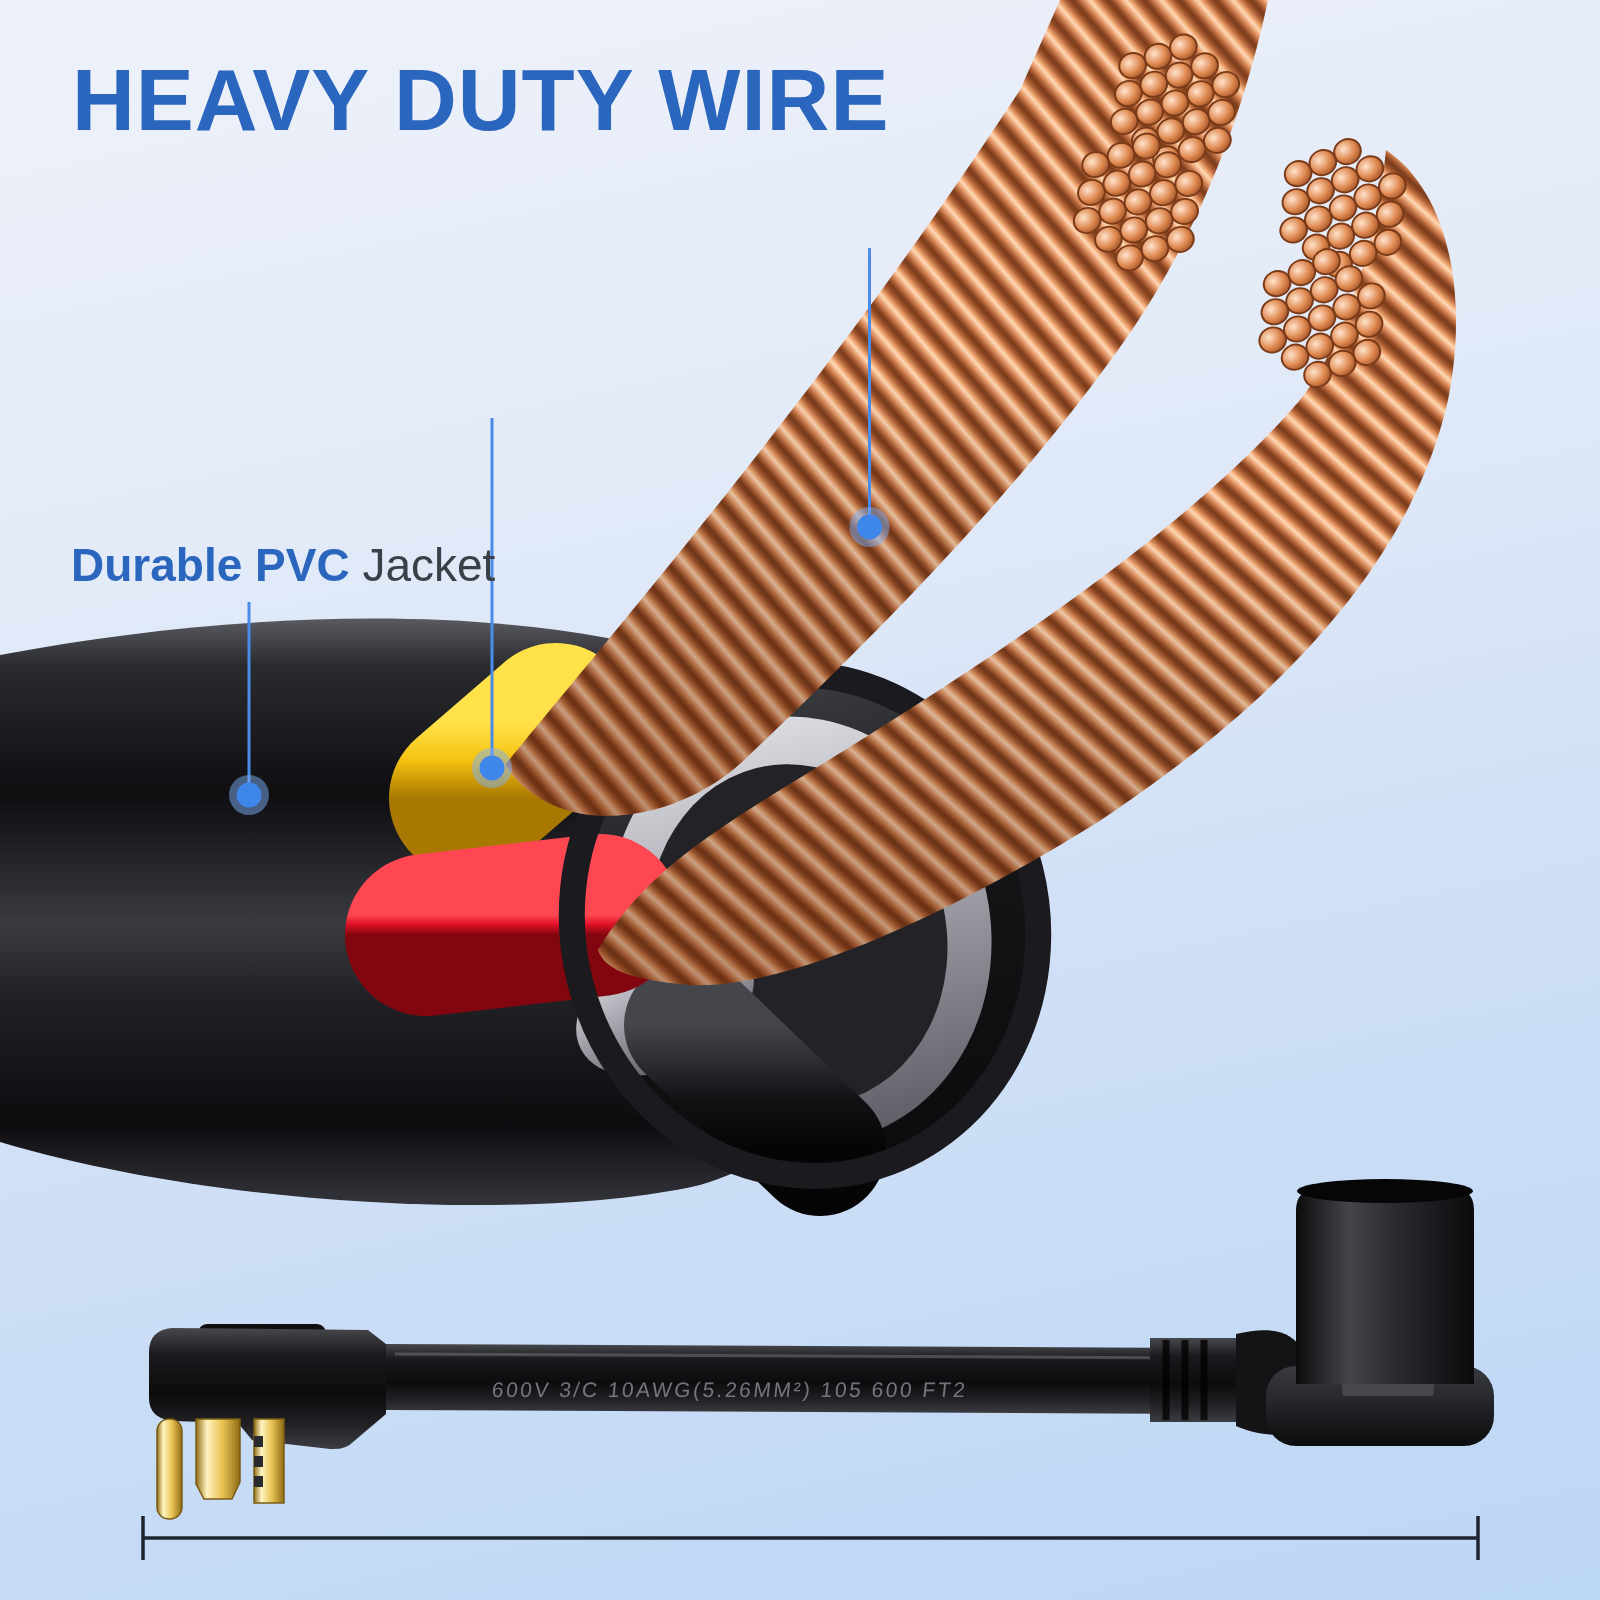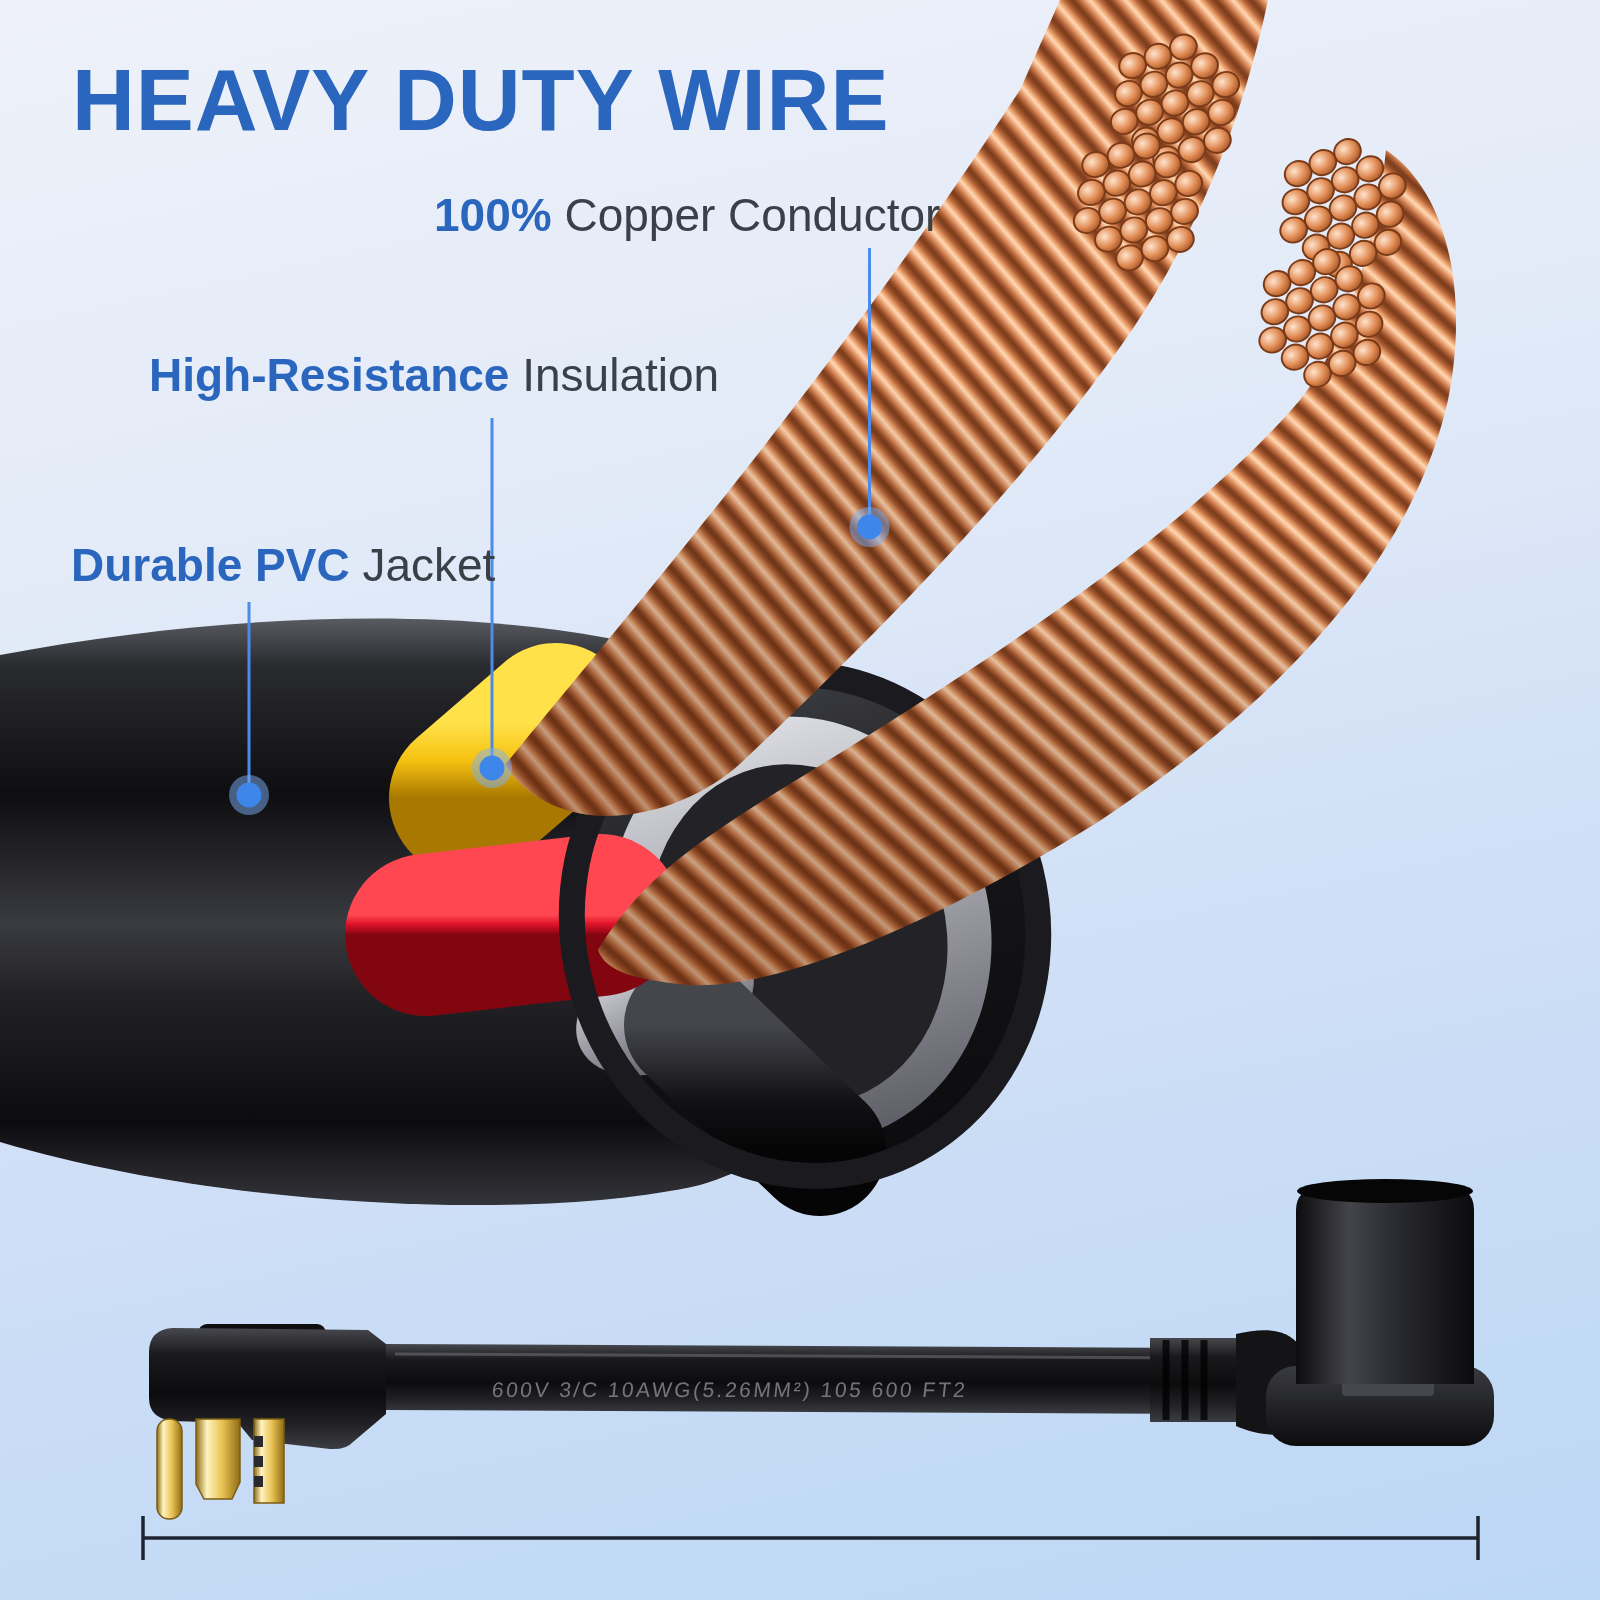--- a/index.html
+++ b/index.html
@@ -230,22 +230,20 @@
     <circle cx="492" cy="768" r="12.5" fill="#3f86ea"></circle>
 
     <line x1="249" y1="602" x2="249" y2="792" stroke="#4b8bea" stroke-width="3"></line>
     <circle cx="249" cy="795" r="20" fill="rgba(125,175,245,0.5)"></circle>
     <circle cx="249" cy="795" r="12.5" fill="#3f86ea"></circle>
   </g>
 </svg>
 
 <div class="overlay page-title">HEAVY DUTY WIRE</div>
 
-<div class="overlay callout callout-copper"><span class="hl">100%</span><span> Copper Conductor</span></div>
-
-<div class="overlay callout callout-insulation"><span class="hl">High-Resistance</span><span> Insulation</span></div>
+
 
 <div class="overlay callout callout-jacket"><span class="hl">Durable PVC</span><span> Jacket</span></div>
 
 <div class="overlay cable-print">600V  3/C  10AWG(5.26MM²)  105  600 FT2</div>
 
 
 </div>
 
 </body></html>

